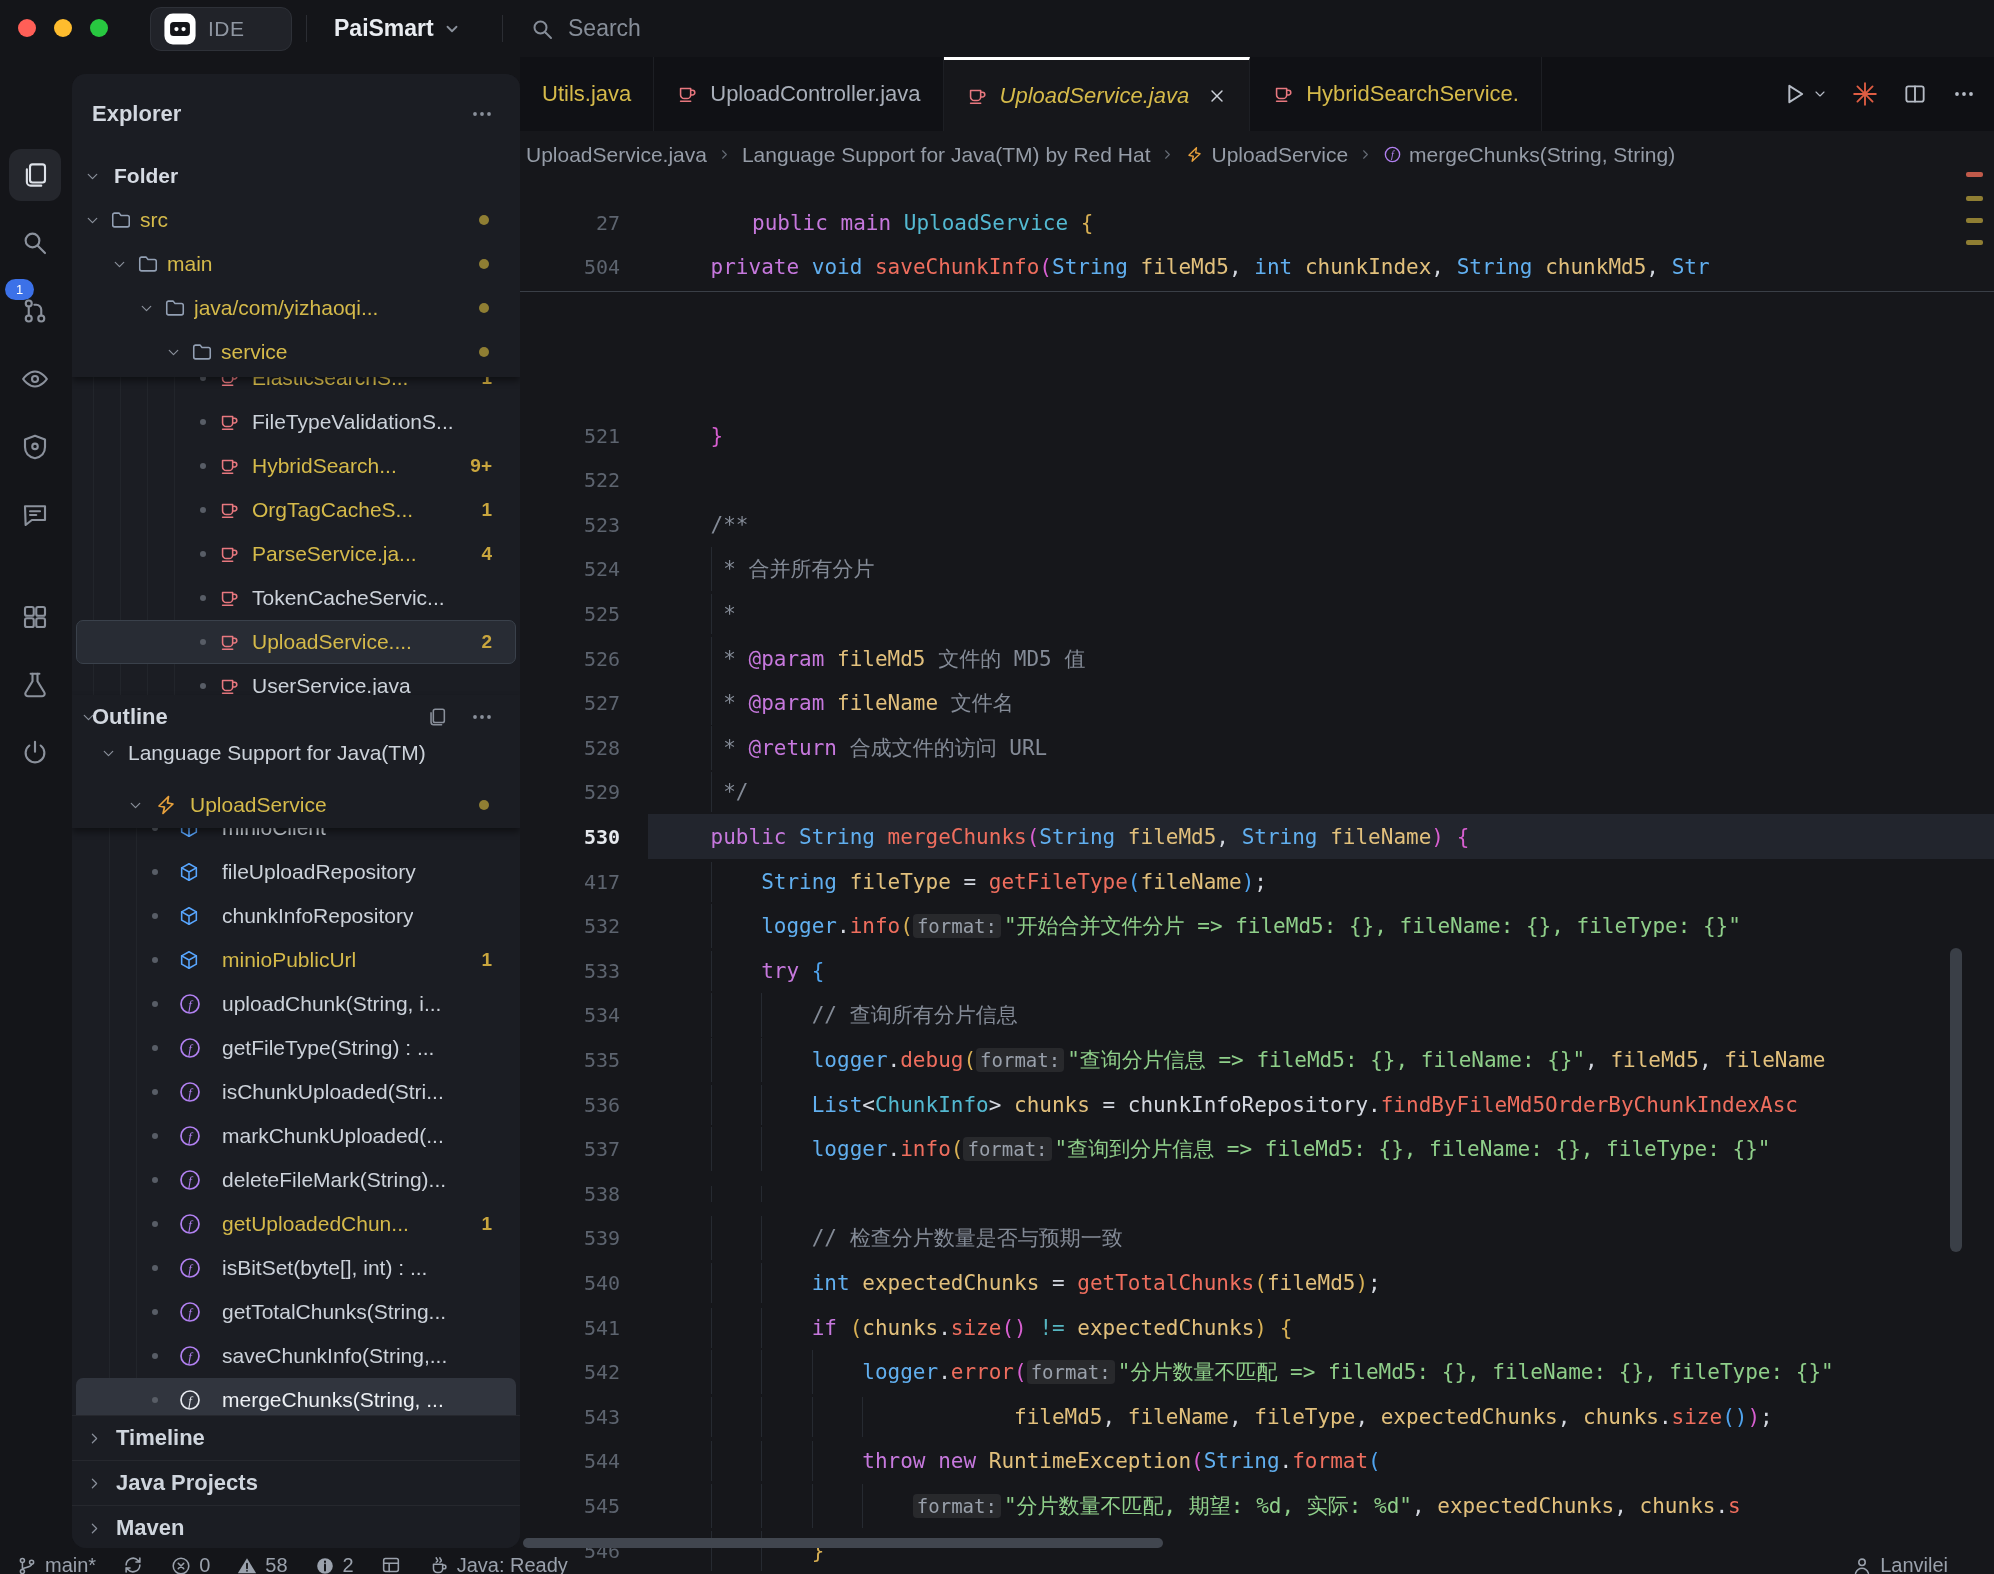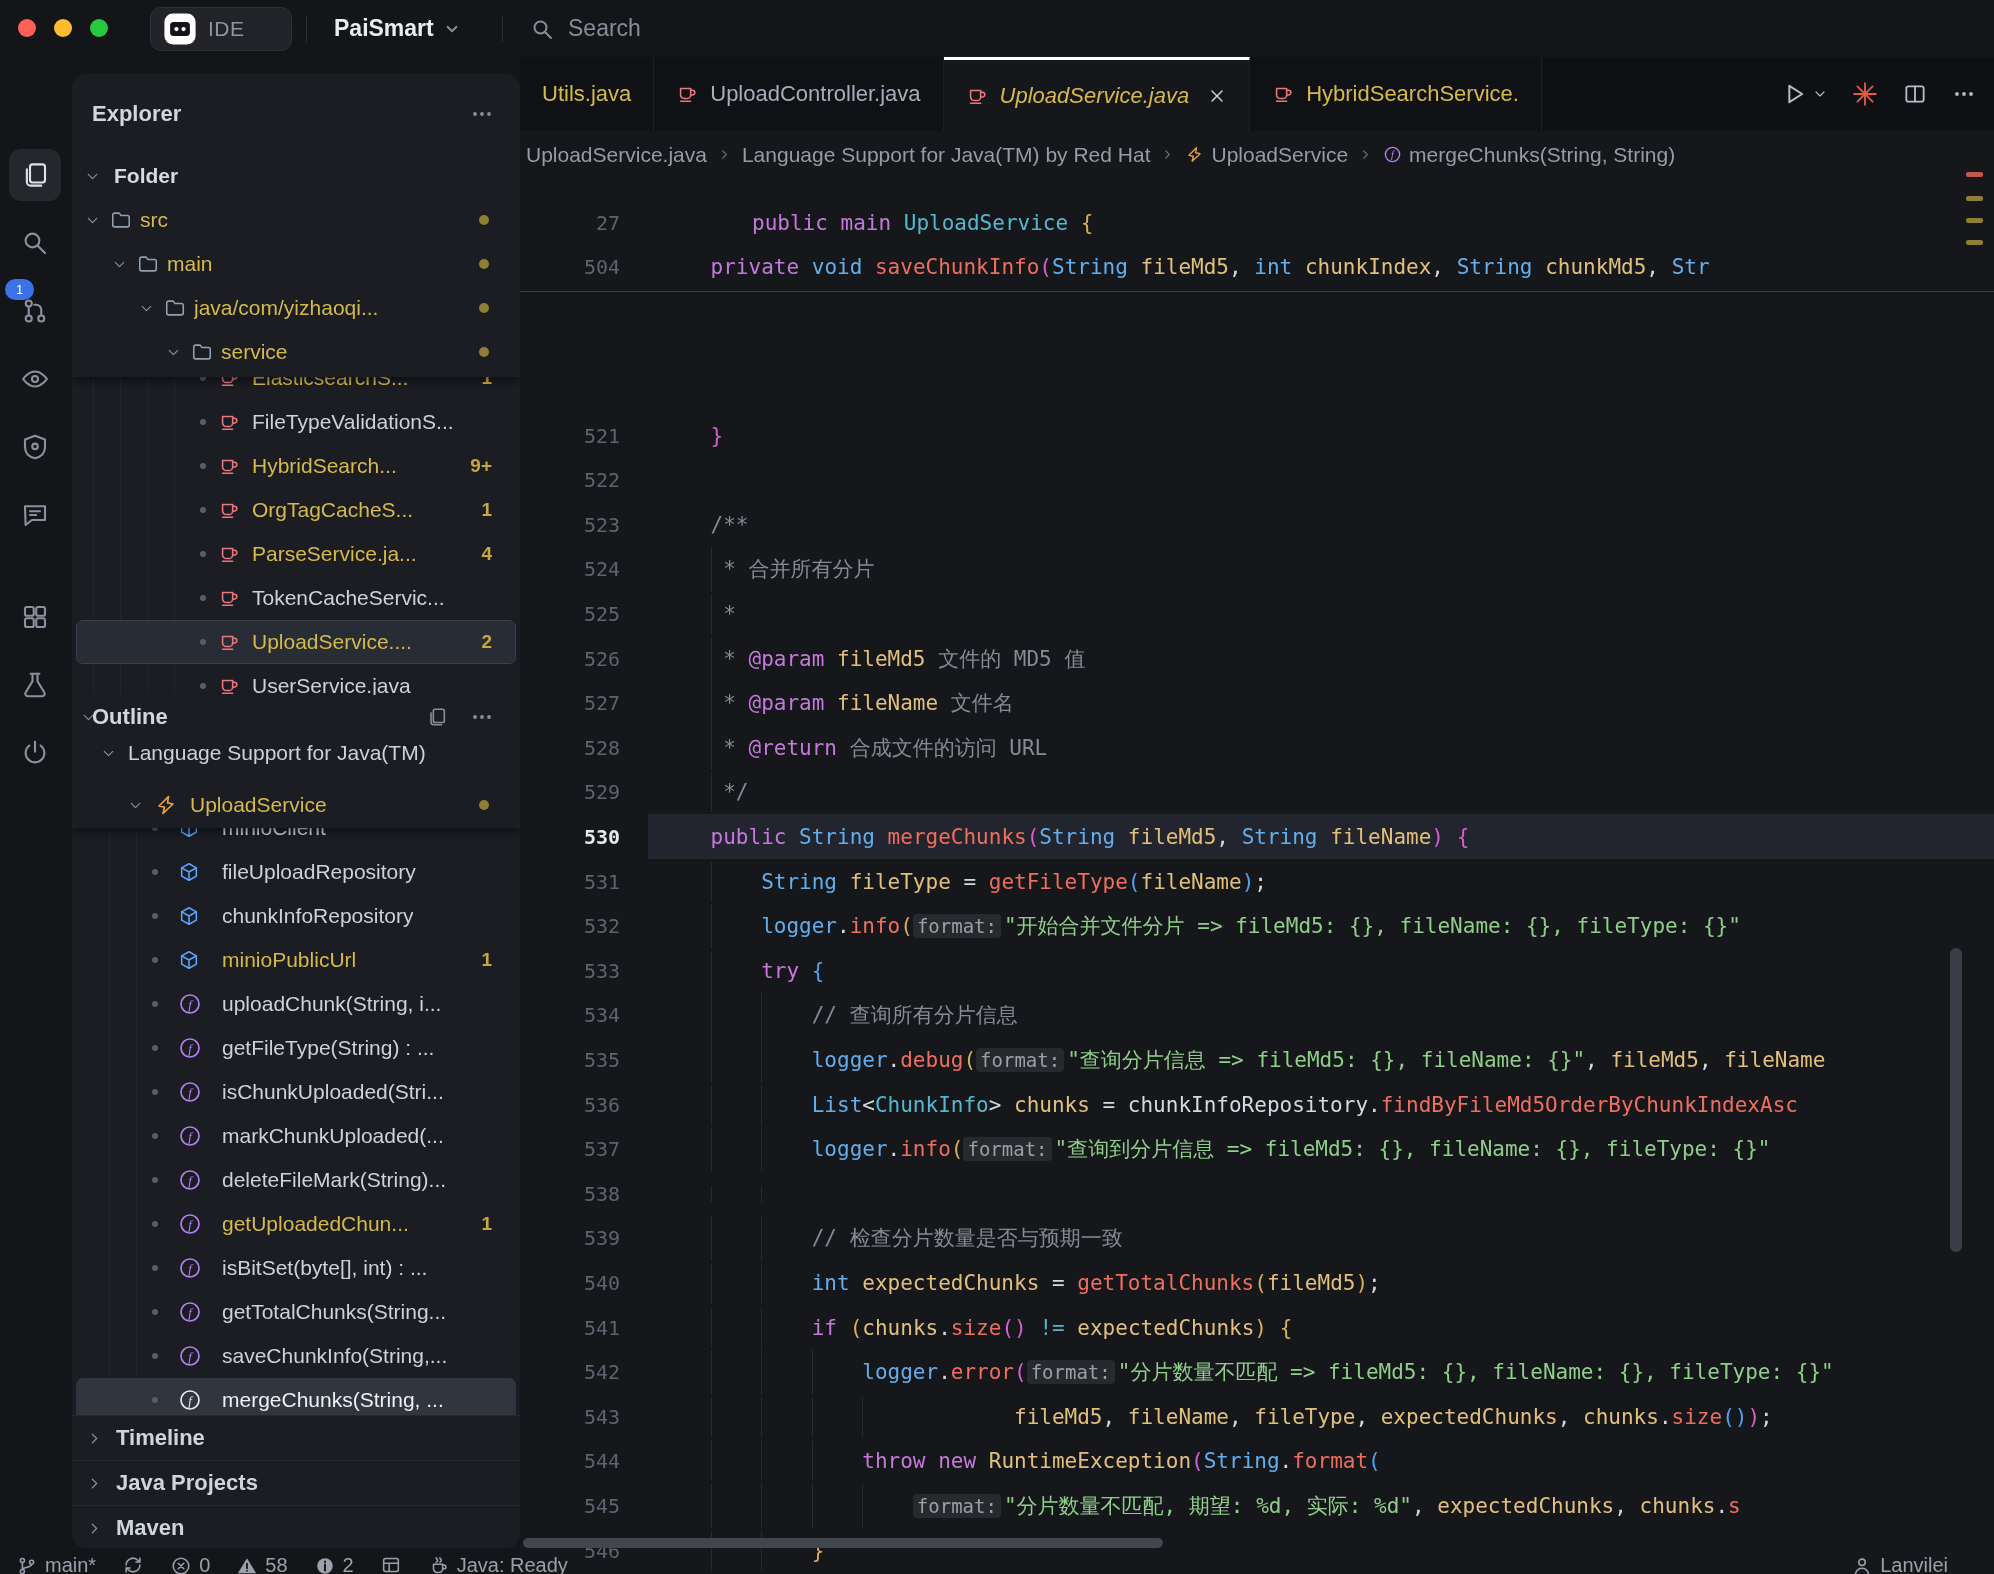--- a/index.html
+++ b/index.html
@@ -760,21 +760,21 @@
     </div>
         <div class="crow " style="top:591.8px">
       <span class="lnum ">529</span>
       <span class="ctext" style="padding-left:5ch;"><span class="cg" style="left:4ch"></span><span class="tk-cm">*/</span></span>
     </div>
         <div class="crow hl" style="top:636.4000000000001px">
       <span class="lnum act">530</span>
       <span class="ctext" style="padding-left:4ch;"><span class="tk-k">public</span><span class="tk-w"> </span><span class="tk-t">String</span><span class="tk-w"> </span><span class="tk-f">mergeChunks</span><span class="tk-b2">(</span><span class="tk-t">String</span><span class="tk-w"> </span><span class="tk-p">fileMd5</span><span class="tk-w">, </span><span class="tk-t">String</span><span class="tk-w"> </span><span class="tk-p">fileName</span><span class="tk-b2">)</span><span class="tk-w"> </span><span class="tk-b2">{</span></span>
     </div>
         <div class="crow " style="top:681px">
-      <span class="lnum ">531</span>
+      <span class="lnum ">417</span>
       <span class="ctext" style="padding-left:8ch;"><span class="cg" style="left:4ch"></span><span class="tk-t">String</span><span class="tk-w"> </span><span class="tk-p">fileType</span><span class="tk-w"> = </span><span class="tk-f">getFileType</span><span class="tk-b3">(</span><span class="tk-p">fileName</span><span class="tk-b3">)</span><span class="tk-w">;</span></span>
     </div>
         <div class="crow " style="top:725.6px">
       <span class="lnum ">532</span>
       <span class="ctext" style="padding-left:8ch;"><span class="cg" style="left:4ch"></span><span class="tk-t">logger</span><span class="tk-w">.</span><span class="tk-f">info</span><span class="tk-b1">(</span><span class="tk-h">format:</span><span class="tk-s">"开始合并文件分片 =&gt; fileMd5: {}, fileName: {}, fileType: {}"</span></span>
     </div>
         <div class="crow " style="top:770.2px">
       <span class="lnum ">533</span>
       <span class="ctext" style="padding-left:8ch;"><span class="cg" style="left:4ch"></span><span class="tk-k">try</span><span class="tk-w"> </span><span class="tk-b3">{</span></span>
     </div>

